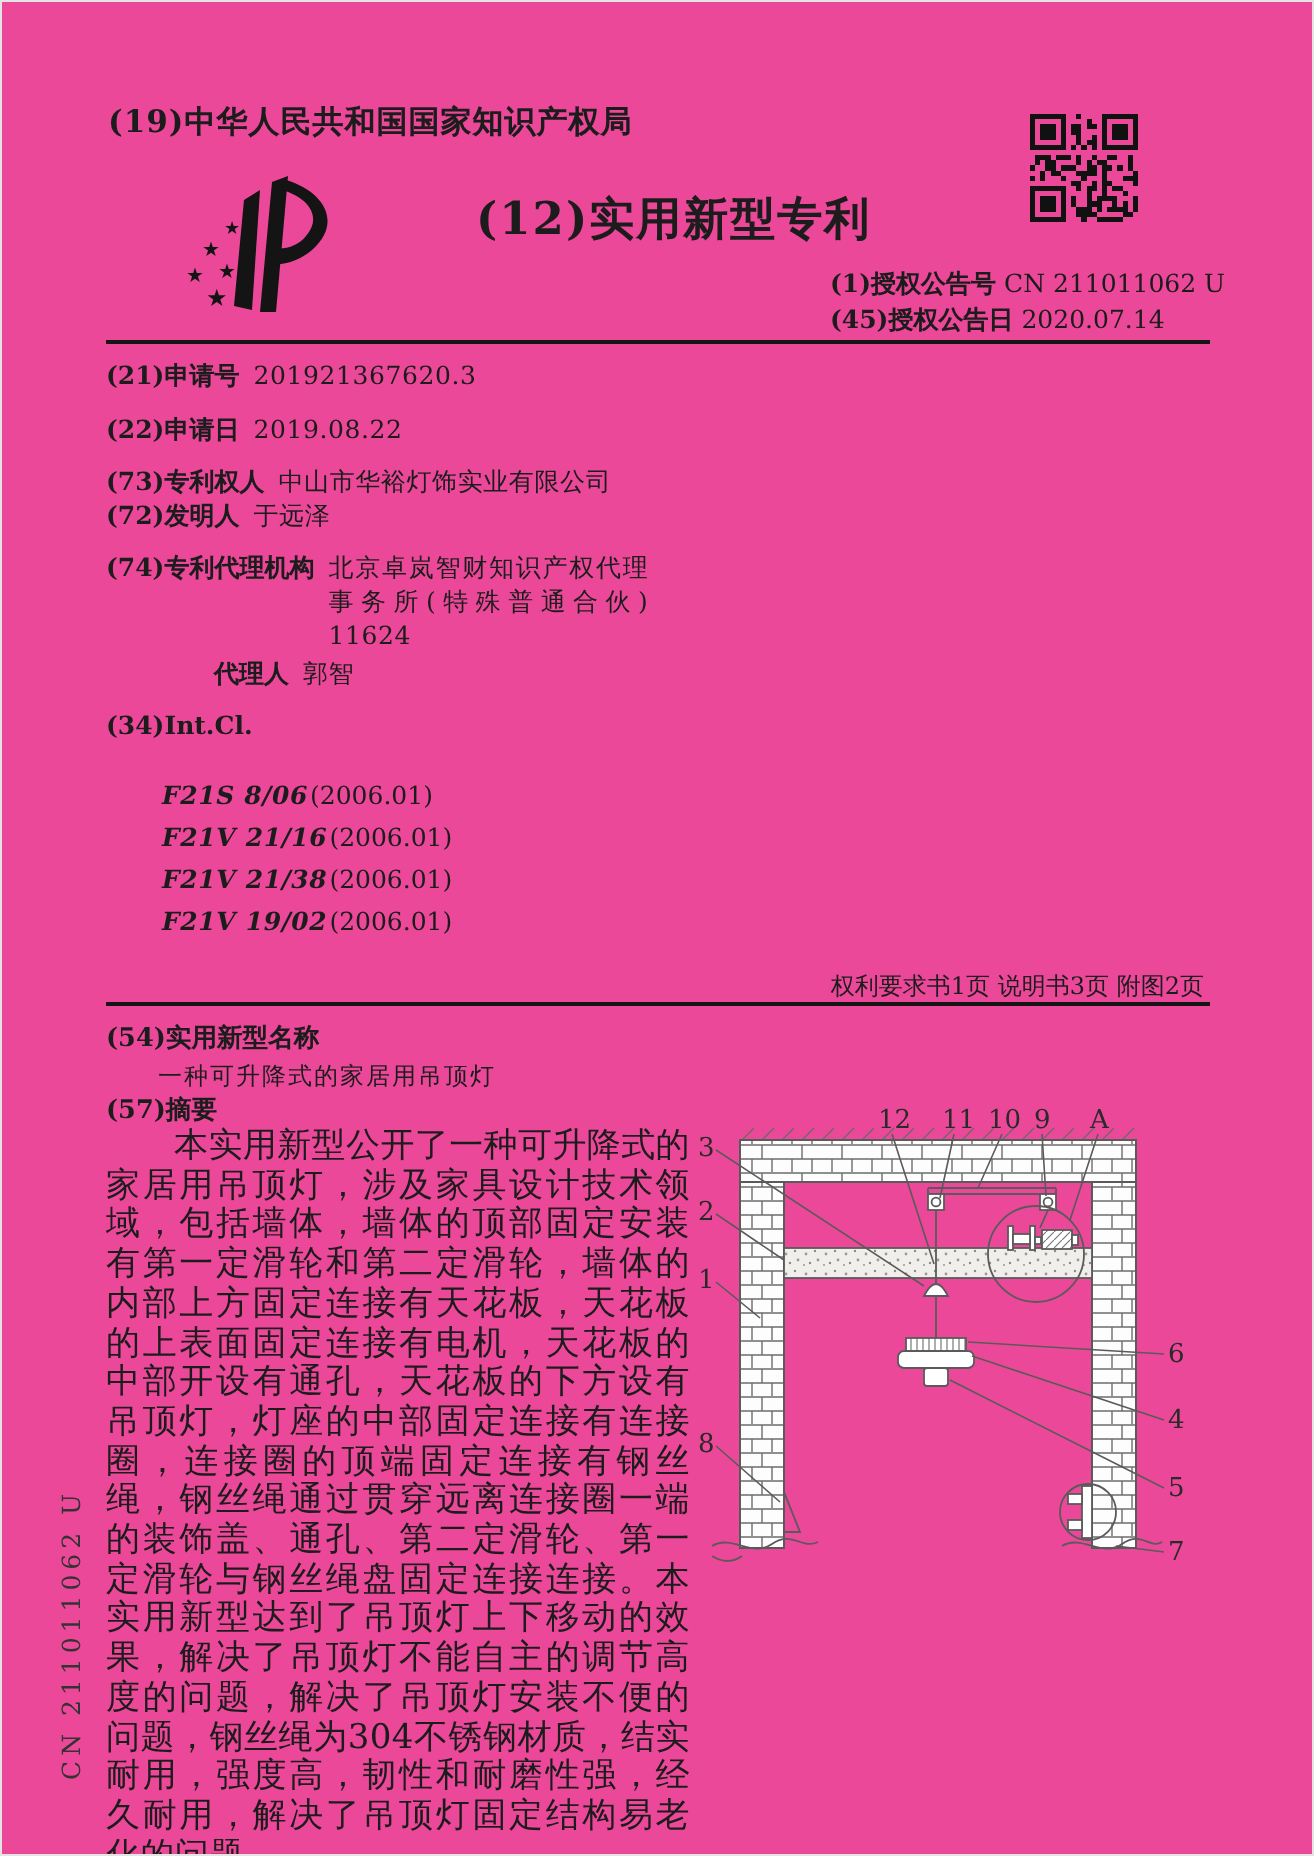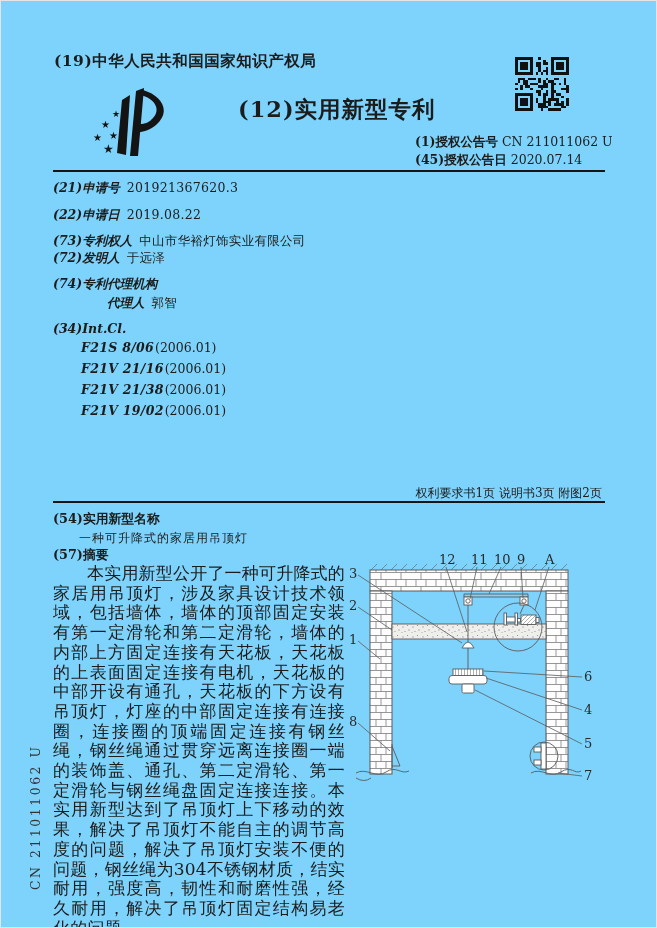--- a/index.html
+++ b/index.html
@@ -1,41 +1,41 @@
 <!DOCTYPE html>
 <html><head>
 <meta charset="utf-8">
 <style>
   html,body{margin:0;padding:0;background:#fff;}
   .page{
-    position:relative;width:657px;height:928px;background:#7dd3fc;
+    position:relative;width:657px;height:928px;background:#ec4899;
     font-family:"DejaVu Serif","Liberation Serif",serif;color:#1c1c1c;
     overflow:hidden;border:1px solid #e4e4e4;box-sizing:border-box;
   }
   .abs{position:absolute;}
   
   .office{left:53px;top:50px;font-size:15.5px;font-weight:bold;letter-spacing:.5px;}
   .logo{left:84px;top:86px;width:84px;height:94px;}
   .doctitle{left:237px;top:93px;font-size:22.5px;font-weight:bold;letter-spacing:1px;}
   .qr{left:514px;top:56px;width:54px;height:54px;}
   .pubblock{left:414px;top:132px;font-size:12.5px;line-height:18px;white-space:nowrap;}
   .pubblock .lab{font-weight:bold;margin-right:4px;}
   .divider{left:52px;width:552px;height:2px;background:#151515;}
   .d1{top:169px;} .d2{top:500px;}
   
   .biblio{left:52px;top:178px;width:305px;font-size:12.5px;line-height:17px;}
   .brow{display:flex;align-items:flex-start;}
-  .blab{font-weight:bold;white-space:nowrap;margin-right:7px;font-style:italic;}
+  .blab{font-weight:bold;white-space:nowrap;margin-right:7px;}
   .bval{letter-spacing:.3px;}
   .m21{margin-bottom:10px;} .m22{margin-bottom:9px;}
   .sub{padding-left:54px;}
   .addr{display:inline-block;width:224px;}
   .agency{display:inline-block;width:160px;text-align:justify;}
   .mgap{margin-bottom:9px;} .mgap2{margin-bottom:2px;}
-  .ipc-list{padding-left:28px;margin-top:2px;}
+  .ipc-list{padding-left:28px;margin-top:18px;}
   .ipc{margin-bottom:4px;}
   .ipc-code{font-style:italic;font-weight:600;letter-spacing:.3px;margin-right:1px;}
   .pages{right:54px;top:484px;font-size:12px;white-space:nowrap;}
   .pages span{}
   .pages span:first-child{margin-left:0;}
   
   .sec-label{font-size:12.8px;font-weight:bold;}
   .t54{left:52px;top:510px;}
   .title-val{left:78px;top:529px;font-size:12px;letter-spacing:1px;}
   .t57{left:52px;top:546px;}
@@ -313,20 +313,21 @@
     <div class="brow">
       <span class="blab">(73)专利权人</span>
       <span class="bval">中山市华裕灯饰实业有限公司</span>
     </div>
     <div class="brow mgap">
       <span class="blab">(72)发明人</span>
       <span class="bval">于远泽</span>
     </div>
     <div class="brow mgap2">
       <span class="blab">(74)专利代理机构</span>
+      <span class="bval agency">北京卓岚智财知识产权代理事务所(特殊普通合伙) 11624</span>
     </div>
     <div class="brow sub mgap">
       <span class="blab">代理人</span>
       <span class="bval">郭智</span>
     </div>
     <div class="brow">
       <span class="blab">(34)Int.Cl.</span>
     </div>
     <div class="ipc-list">
       <div class="ipc"><span class="ipc-code">F21S 8/06</span><span>(2006.01)</span></div>

